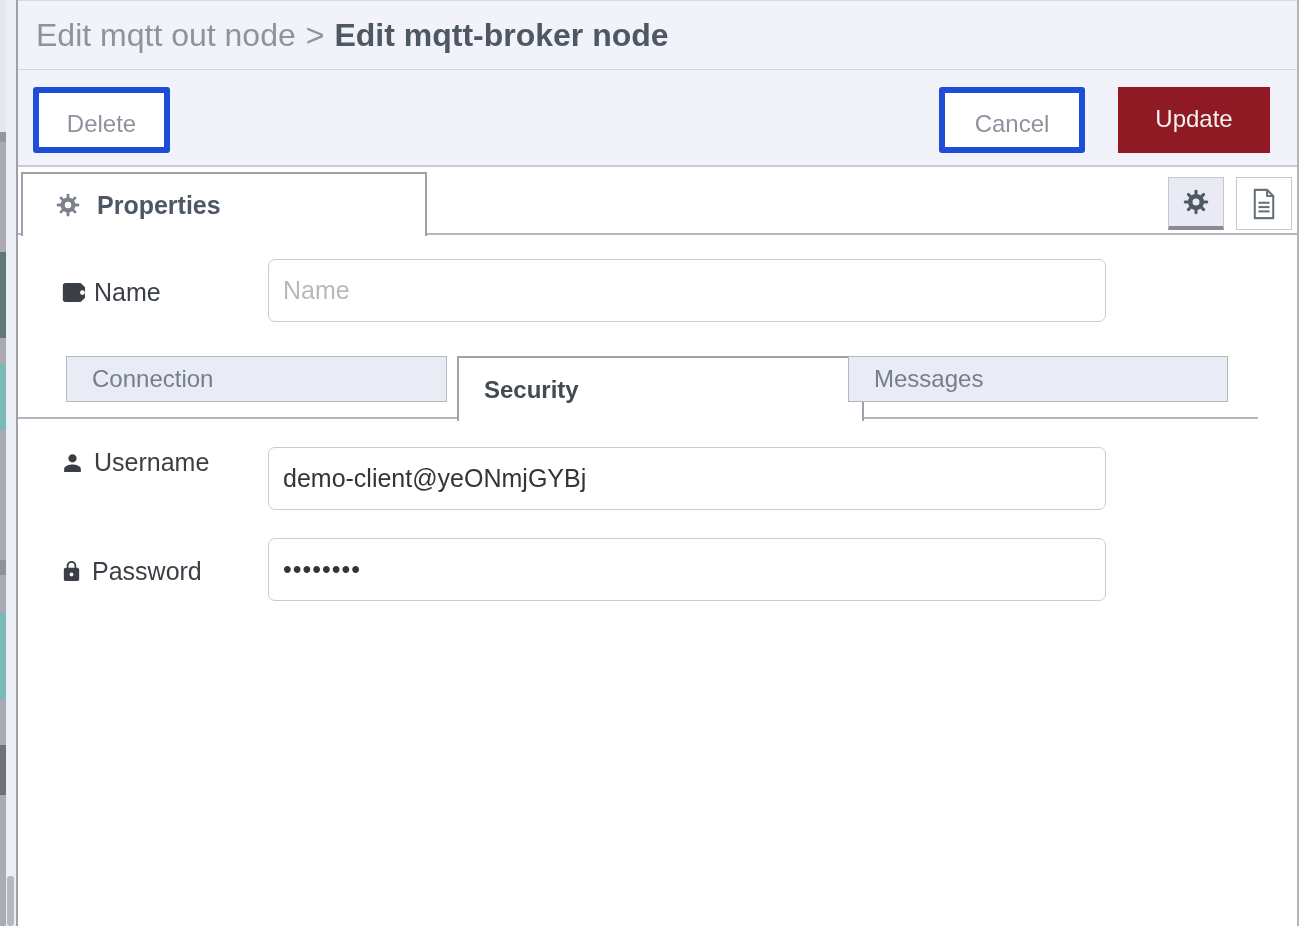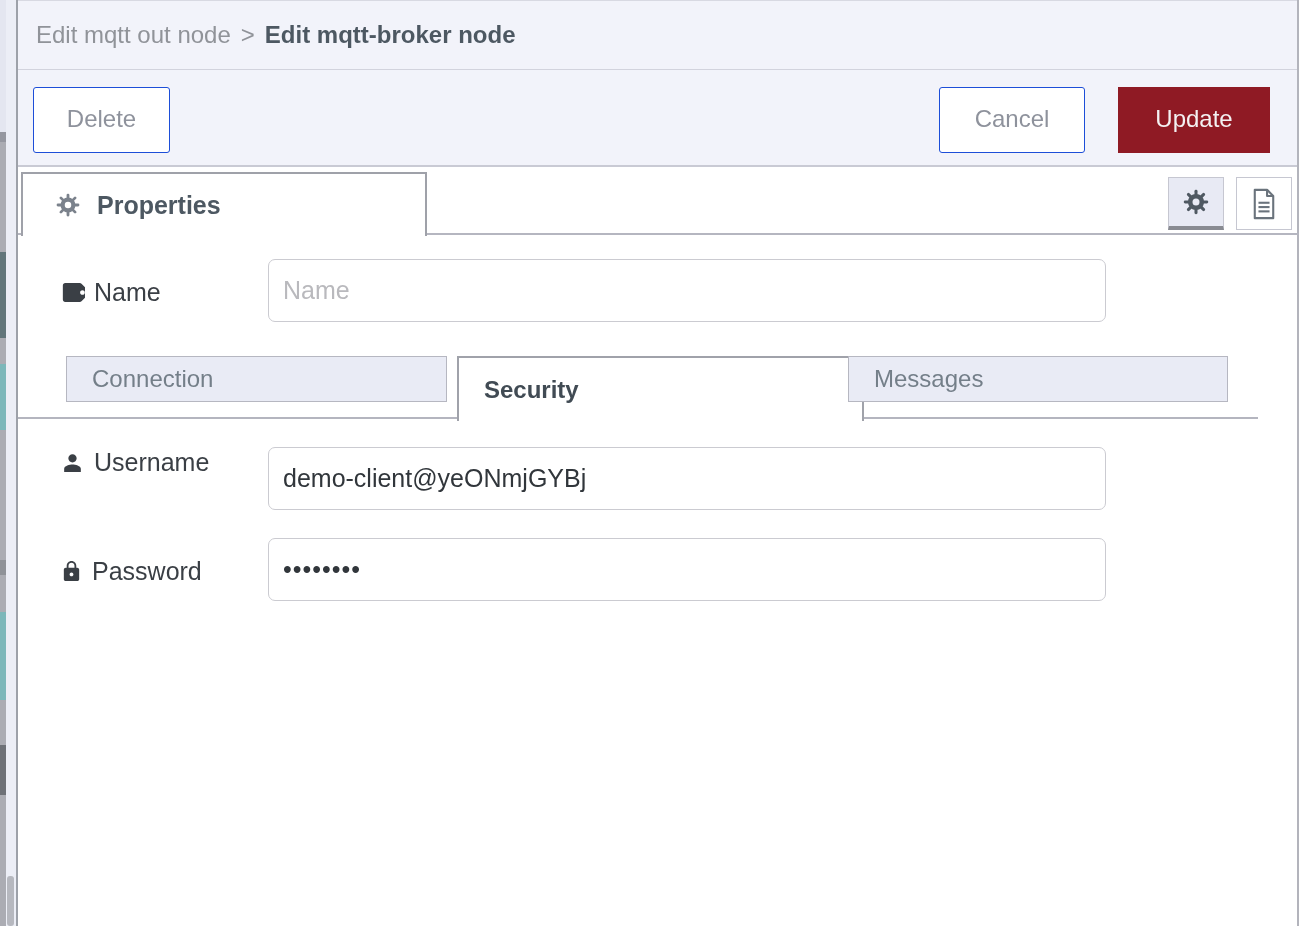--- a/index.html
+++ b/index.html
@@ -14,30 +14,30 @@
   .left-strip .seg { position:absolute; left:0; width:6px; }
   .left-scroll-thumb { position:absolute; left:7px; top:876px; width:7px; height:50px;
                        background:#b6b8bf; border-radius:3px; }
 
   
   .dialog { position:absolute; left:18px; top:0; width:1281px; height:926px;
             background:#ffffff; border-right:2px solid #b3b4bc; }
 
   .hdr { position:absolute; left:0; top:0; width:100%; height:70px;
          background:#f2f3fa; border-top:1px solid #d8d9e2; border-bottom:1px solid #d2d3dd;
-         display:flex; align-items:center; padding-left:18px; font-size:24px; }
+         display:flex; align-items:center; padding-left:18px; font-size:32px; }
   .hdr .crumb-parent { color:#909399; }
   .hdr .crumb-sep { color:#909399; margin:0 10px; }
   .hdr .crumb-current { color:#4d5862; font-weight:bold; }
 
   .btnbar { position:absolute; left:0; top:70px; width:100%; height:97px;
             background:#f2f3fa; border-bottom:2px solid #c9cad4; }
   .btn { position:absolute; top:17px; height:66px; font-size:24px; text-align:center;
          line-height:62px; border-radius:3px; cursor:pointer; }
-  .btn-secondary { background:#ffffff; border:1px solid #1d4ed8; color:#8e929c; }
+  .btn-secondary { background:#ffffff; border:6px solid #1d4ed8; color:#8e929c; }
   .btn-delete { left:15px; width:137px; }
   .btn-cancel { left:921px; width:146px; }
   .btn-update { left:1100px; width:152px; background:#8f1a24; border:1px solid #8f1a24;
                 color:#f4f1f2; border-radius:0; }
 
   
   .props-row-border { position:absolute; left:0; top:233px; width:1281px; height:2px; background:#b5b6c0; }
   .props-tab { position:absolute; left:3px; top:172px; width:406px; height:64px;
                background:#ffffff; border:2px solid #9fa1a9; border-bottom:none;
                display:flex; align-items:center; padding-left:32px; gap:16px;

